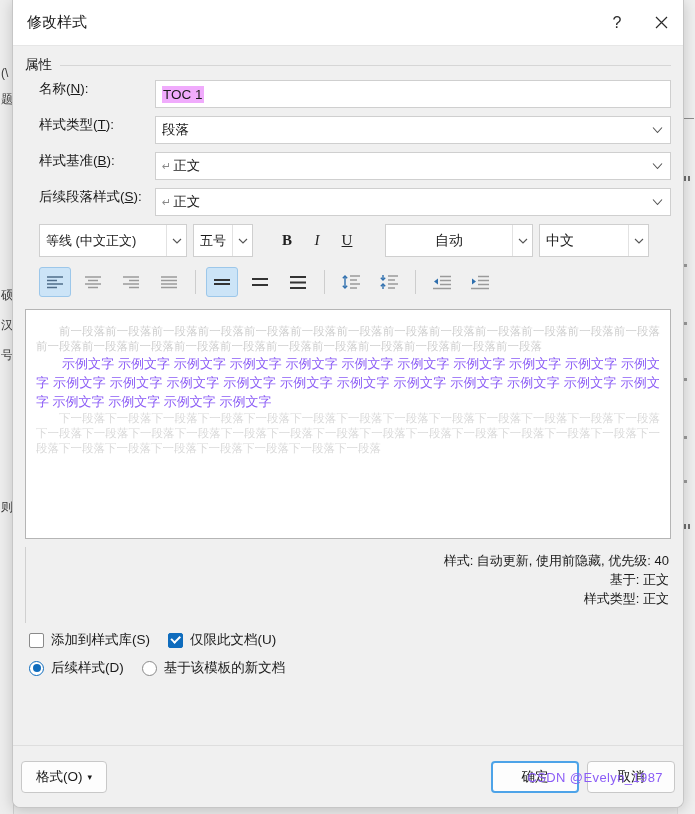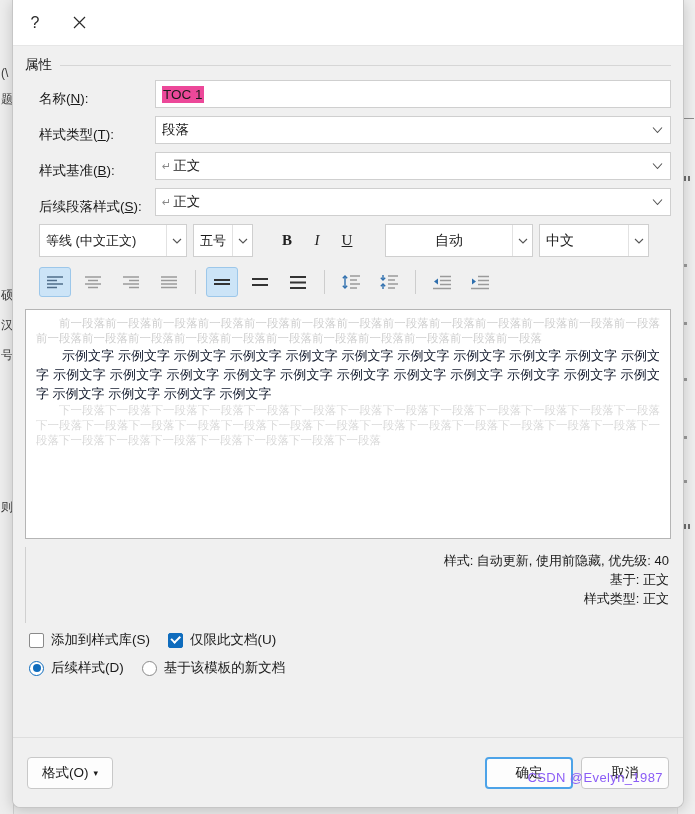--- a/index.html
+++ b/index.html
@@ -68,35 +68,35 @@
   
   .group-head {
     display: flex; align-items: center; gap: 8px;
     font-size: 13.5px; color: #1a1a1a;
     margin: 10px 0 6px 0;
   }
   .group-head .rule { flex: 1 1 auto; height: 1px; background: #d6d6d6; }
 
   
   .row {
-    display: flex; align-items: flex-end; margin-bottom: 8px;
+    display: flex; align-items: flex-start; margin-bottom: 8px;
   }
   .row .lbl {
     width: 130px; flex: 0 0 130px; font-size: 13.5px; color: #1a1a1a;
     padding-left: 14px;
   }
   .lbl u { text-decoration: underline; }
 
   .field {
     flex: 1 1 auto; height: 28px; background: #fff;
     border: 1px solid #cfcfcf; display: flex; align-items: center;
     font-size: 13.5px; color: #1a1a1a; padding: 0 6px; position: relative;
   }
   .field .sel {
-    background: #ec4899; padding: 1px 1px;
+    background: #f0abfc; padding: 1px 1px;
   }
   .field .pilcrow { color: #8a8a8a; font-size: 11px; margin-right: 2px; }
   .chev {
     position: absolute; right: 7px; top: 50%; transform: translateY(-50%);
     color: #555;
   }
 
   
   .fmt-row1 {
     display: flex; align-items: center; gap: 0; padding-left: 14px; margin-bottom: 8px;
@@ -136,29 +136,29 @@
   .icon-btn {
     width: 32px; height: 30px; display: flex; align-items: center; justify-content: center;
     border: 1px solid transparent; border-radius: 3px; margin-right: 6px;
   }
   .icon-btn.on { background: #cce4f7; border-color: #9cc7ea; }
   .sep { width: 1px; height: 24px; background: #cdcdcd; margin: 0 10px 0 4px; }
 
   
   .preview {
     background: #fff; border: 1px solid #b5b5b5;
-    height: 230px; padding: 6px 10px; overflow: hidden;
+    height: 230px; padding: 14px 10px; overflow: hidden;
     font-family: "Liberation Serif", "DejaVu Serif", serif;
   }
   .pv-ghost {
     color: #cfcfcf; font-size: 11.5px; line-height: 15px;
     text-indent: 2em; text-align: justify;
   }
   .pv-sample {
-    color: #0f172a; font-size: 13px; line-height: 19px;
+    color: #8b5cf6; font-size: 13px; line-height: 19px;
     text-indent: 2em; text-align: justify;
     font-family: "Liberation Sans", sans-serif;
   }
   .pv-ghost.lower { color: #d9d9d9; }
 
   
   .desc {
     margin-top: 8px; height: 76px; padding: 4px 2px 0 4px;
     border-left: 1px solid #d0d0d0;
     font-size: 13px; color: #1a1a1a; line-height: 19px; text-align: right;
@@ -181,23 +181,23 @@
   }
   .radio {
     width: 15px; height: 15px; border: 1px solid #8a8a8a; background: #fff;
     border-radius: 50%; margin-right: 7px; display: flex; align-items: center; justify-content: center;
   }
   .radio.on { border-color: #0f6cbd; }
   .radio.on::after { content: ""; width: 8px; height: 8px; border-radius: 50%; background: #0f6cbd; }
 
   
   .footer {
-    flex: 0 0 auto; height: 70px; border-top: 1px solid #dedede;
+    flex: 0 0 auto; height: 62px; border-top: 1px solid #dedede;
     background: #f0f0f0; border-radius: 0 0 8px 8px;
-    display: flex; align-items: center; padding: 0 14px; position: relative;
+    display: flex; align-items: center; padding: 0 8px; position: relative;
   }
   .btn {
     height: 32px; min-width: 88px; padding: 0 14px;
     background: #fdfdfd; border: 1px solid #c8c8c8; border-radius: 4px;
     font-size: 13.5px; color: #1a1a1a;
     display: flex; align-items: center; justify-content: center;
   }
   .btn.default { border: 2px solid #4da3e8; }
   .btn.small { min-width: 78px; }
   .spacer { flex: 1 1 auto; }
@@ -229,20 +229,21 @@
   <div class="ruler-mark" style="top:322px"></div>
   <div class="ruler-mark" style="top:378px"></div>
   <div class="ruler-mark" style="top:436px"></div>
   <div class="ruler-mark" style="top:480px"></div>
   <div class="ruler-band" style="top:524px"></div>
 </div>
 
 <div id="dialog">
 
   <div class="titlebar">
+    <div class="title-text">修改样式</div>
     <div class="title-btn">
       <span>?</span>
     </div>
     <div class="title-btn close">
       <svg width="13" height="13" viewBox="0 0 13 13">
         <path d="M1 1 L12 12 M12 1 L1 12" stroke="currentColor" stroke-width="1.2" fill="none"></path>
       </svg>
     </div>
   </div>
 

